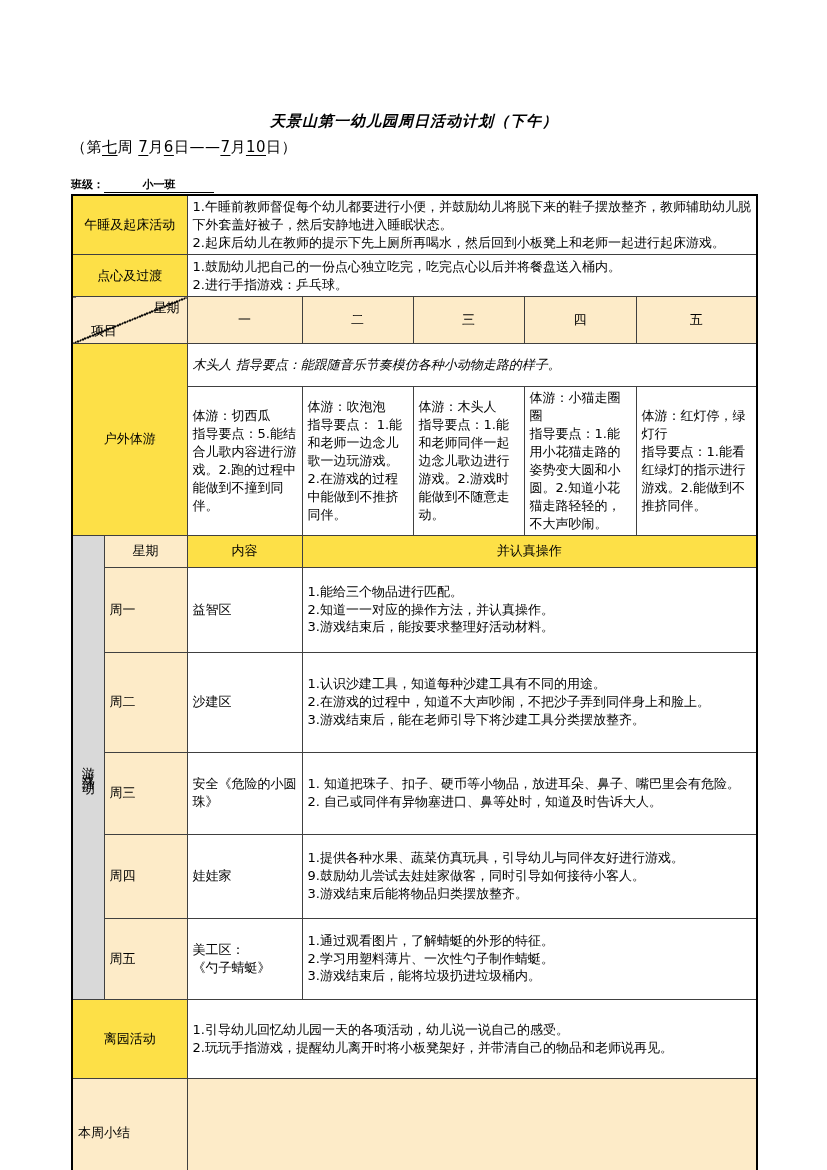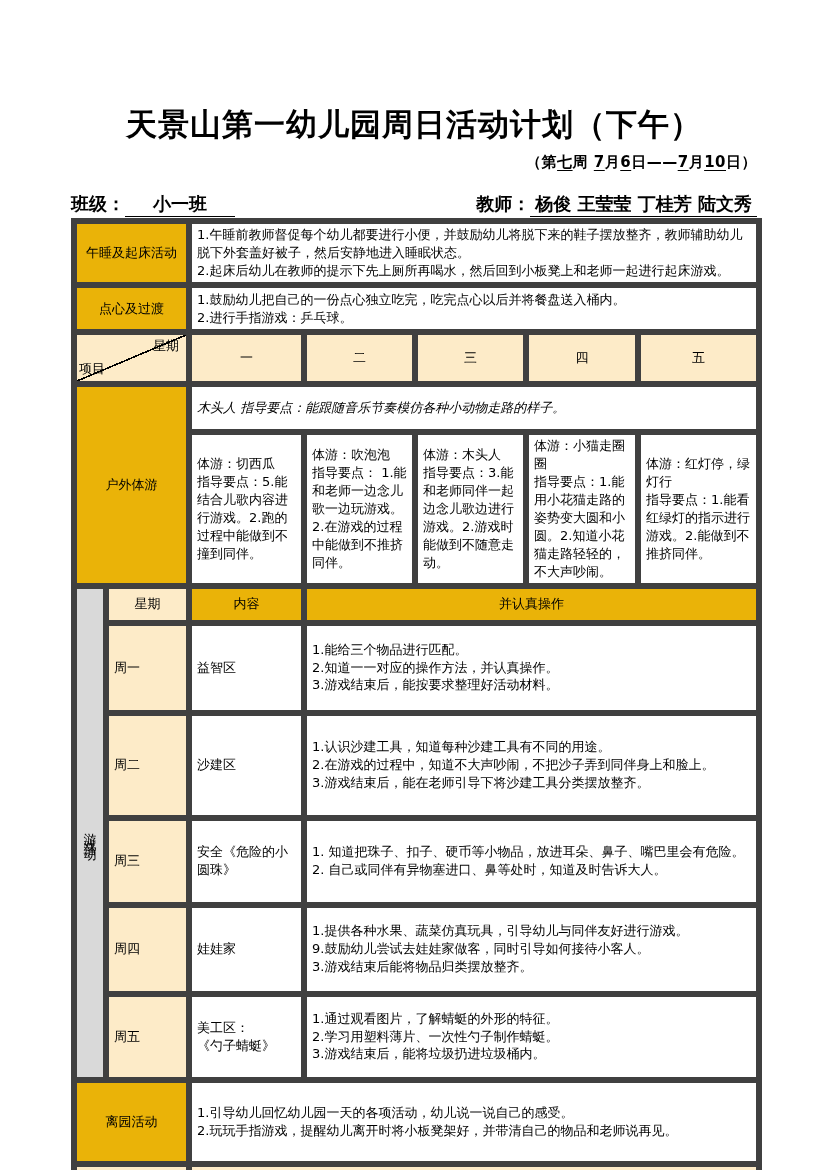--- a/index.html
+++ b/index.html
@@ -1,40 +1,40 @@
 <!DOCTYPE html>
 <html><head>
 <meta charset="utf-8">
 <style>
   html,body { margin:0; padding:0; background:#ffffff; }
   body { width:827px; height:1170px; font-family:"DejaVu Sans", sans-serif; color:#000; }
   .page { position:relative; width:827px; height:1170px; background:#fff; overflow:hidden; }
   .content { position:absolute; left:71px; top:104px; width:686px; }
 
-  .doc-title { font-size:31px; font-weight:bold; text-align:center; margin:0 0 7px 0; letter-spacing:1px; }
-  .subtitle { text-align:right; font-size:15px; font-weight:bold; margin:0 0 9px 0; letter-spacing:0.5px; }
+  .doc-title { font-size:15px; font-weight:bold; text-align:center; margin:8px 0 7px 0; letter-spacing:1px;font-style:italic; }
+  .subtitle { text-align:left; font-size:15px; font-weight:normal; margin:0 0 9px 0; letter-spacing:0.5px; }
   .subtitle .u { text-decoration:underline; text-underline-offset:3px; }
 
-  .meta-row { display:flex; justify-content:space-between; align-items:flex-end; font-size:18px; font-weight:bold; margin-bottom:1px;margin-top:20px; }
+  .meta-row { display:flex; justify-content:space-between; align-items:flex-end; font-size:11px; font-weight:bold; margin-bottom:1px;margin-top:20px; }
   .meta-item { white-space:nowrap; }
   .meta-value { display:inline-block; border-bottom:1.5px solid #000; text-align:center; font-weight:bold; }
   .class-value { min-width:110px; }
   .teacher-value { min-width:198px; padding:0 5px; }
 
   table.plan { border-collapse:collapse; width:686px; table-layout:fixed; border:2px solid #000; }
-  table.plan td { border:6px solid #404040; padding:2px 5px; font-size:13px; line-height:1.38; vertical-align:middle; overflow:hidden; }
-  .lbl { background:#eab308; text-align:center; padding:2px; }
+  table.plan td { border:1px solid #404040; padding:2px 5px; font-size:13px; line-height:1.38; vertical-align:middle; overflow:hidden; }
+  .lbl { background:#fde047; text-align:center; padding:2px; }
   .orange { background:#FDEBC8; }
   .center { text-align:left; }
   .pre { white-space:pre-line; }
 
   .corner { position:relative; padding:0; background-color:#FDEBC8;
     background-image:linear-gradient(to bottom right, transparent calc(50% - 0.8px), #000 calc(50% - 0.8px), #000 calc(50% + 0.8px), transparent calc(50% + 0.8px)); }
   .corner .tr-txt { position:absolute; top:2px; right:7px; font-size:13px; }
-  .corner .bl-txt { position:absolute; bottom:3px; left:2px; font-size:13px; }
+  .corner .bl-txt { position:absolute; bottom:3px; left:18px; font-size:13px; }
 
   .day-h { text-align:center; font-size:14px; }
   .intro-cell { vertical-align:middle; padding-left:7px;font-style:italic; }
   .outdoor-cell { font-size:12.4px; vertical-align:top; padding:3px 2px 3px 4px; line-height:1.45; }
 
   .v-lbl-td { padding:0; background:#D9D9D9; }
   .v-lbl { writing-mode:vertical-lr; text-orientation:upright; margin:0 auto; letter-spacing:5px; font-size:13px; line-height:1; }
 
   .gh { text-align:center; padding:1px; }
   .support-cell { padding-left:9px; }
@@ -46,21 +46,20 @@
   <div class="content">
 
     <h1 class="doc-title">天景山第一幼儿园周日活动计划（下午）</h1>
 
     <div class="subtitle">
       <span>（第</span><span class="u">七</span><span>周 </span><span class="u">7</span><span>月</span><span class="u">6</span><span>日——</span><span class="u">7</span><span>月</span><span class="u">10</span><span>日）</span>
     </div>
 
     <div class="meta-row">
       <span class="meta-item"><span>班级：</span><span class="meta-value class-value">小一班</span></span>
-      <span class="meta-item"><span>教师：</span><span class="meta-value teacher-value">杨俊 王莹莹 丁桂芳 陆文秀</span></span>
     </div>
 
     <table class="plan">
       <colgroup>
         <col style="width:32px">
           <col style="width:83px">
           <col style="width:115px">
         <col style="width:111px">
           <col style="width:111px">
           <col style="width:112px">
@@ -96,21 +95,21 @@
         <td colspan="2" rowspan="2" class="lbl">户外体游</td>
         <td colspan="5" class="intro-cell" style="height:38px">木头人 指导要点：能跟随音乐节奏模仿各种小动物走路的样子。</td>
       </tr>
 
       <tr>
         <td class="outdoor-cell pre" style="height:133px">体游：切西瓜
 指导要点：5.能结合儿歌内容进行游戏。2.跑的过程中能做到不撞到同伴。</td>
         <td class="outdoor-cell pre">体游：吹泡泡
 指导要点： 1.能和老师一边念儿歌一边玩游戏。2.在游戏的过程中能做到不推挤同伴。</td>
         <td class="outdoor-cell pre">体游：木头人
-指导要点：3.能和老师同伴一起边念儿歌边进行游戏。2.游戏时能做到不随意走动。</td>
+指导要点：1.能和老师同伴一起边念儿歌边进行游戏。2.游戏时能做到不随意走动。</td>
         <td class="outdoor-cell pre">体游：小猫走圈圈
 指导要点：1.能用小花猫走路的姿势变大圆和小圆。2.知道小花猫走路轻轻的，不大声吵闹。</td>
         <td class="outdoor-cell pre">体游：红灯停，绿灯行
 指导要点：1.能看红绿灯的指示进行游戏。2.能做到不推挤同伴。</td>
       </tr>
 
       <tr>
         <td rowspan="6" class="v-lbl-td">
           <div class="v-lbl">游戏活动</div>
         </td>

